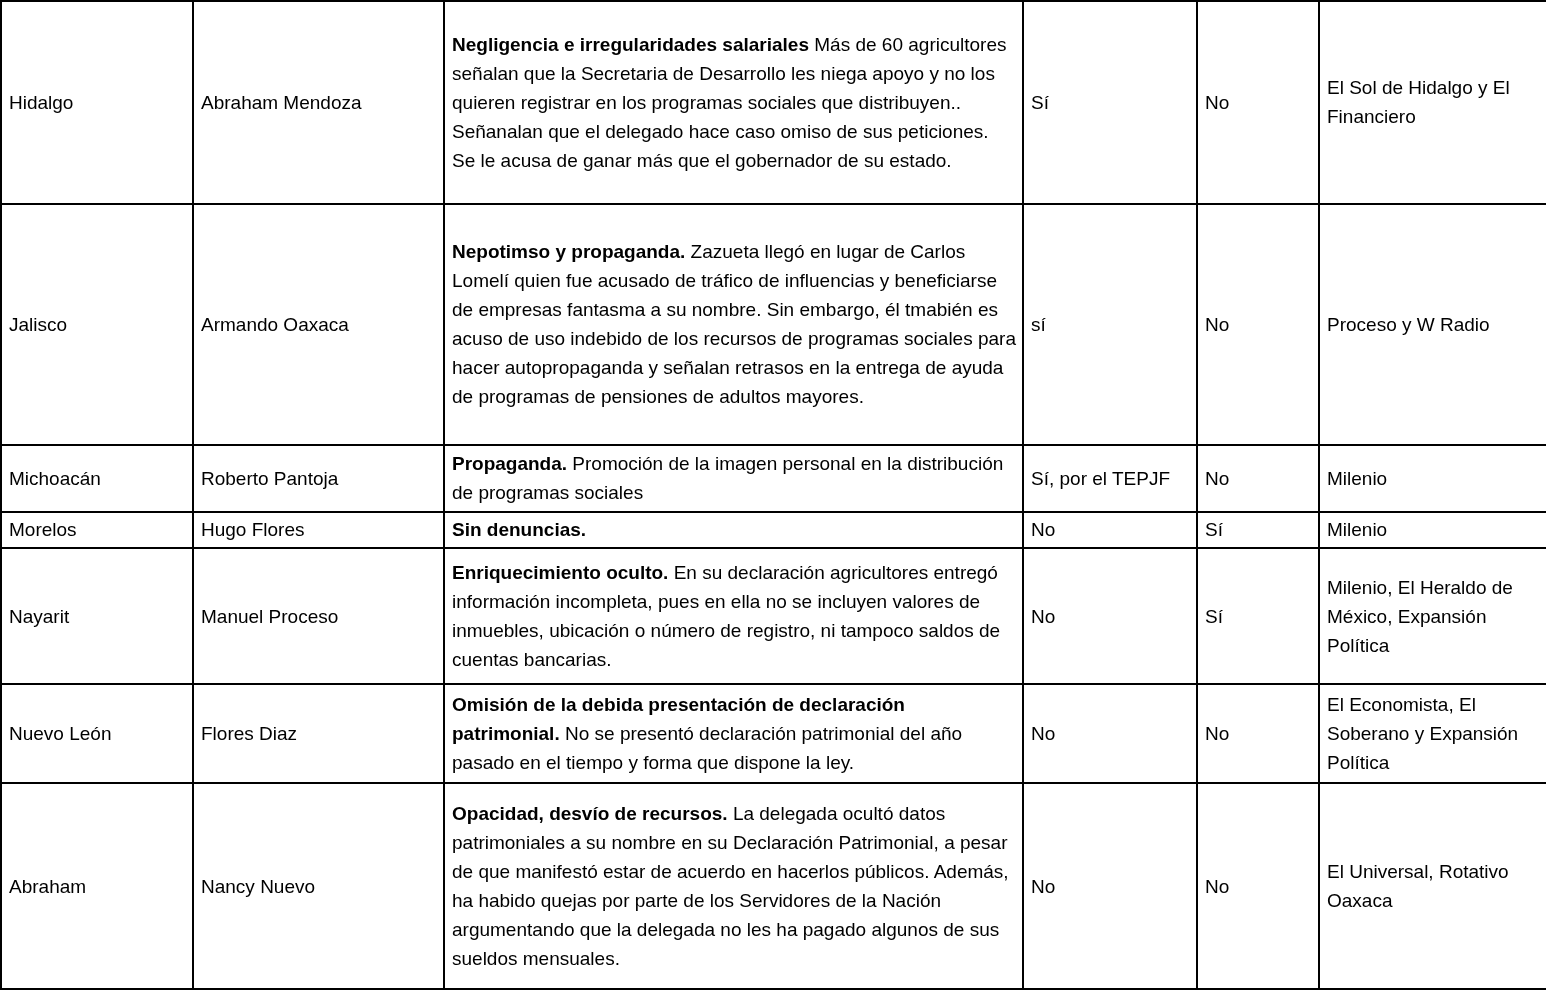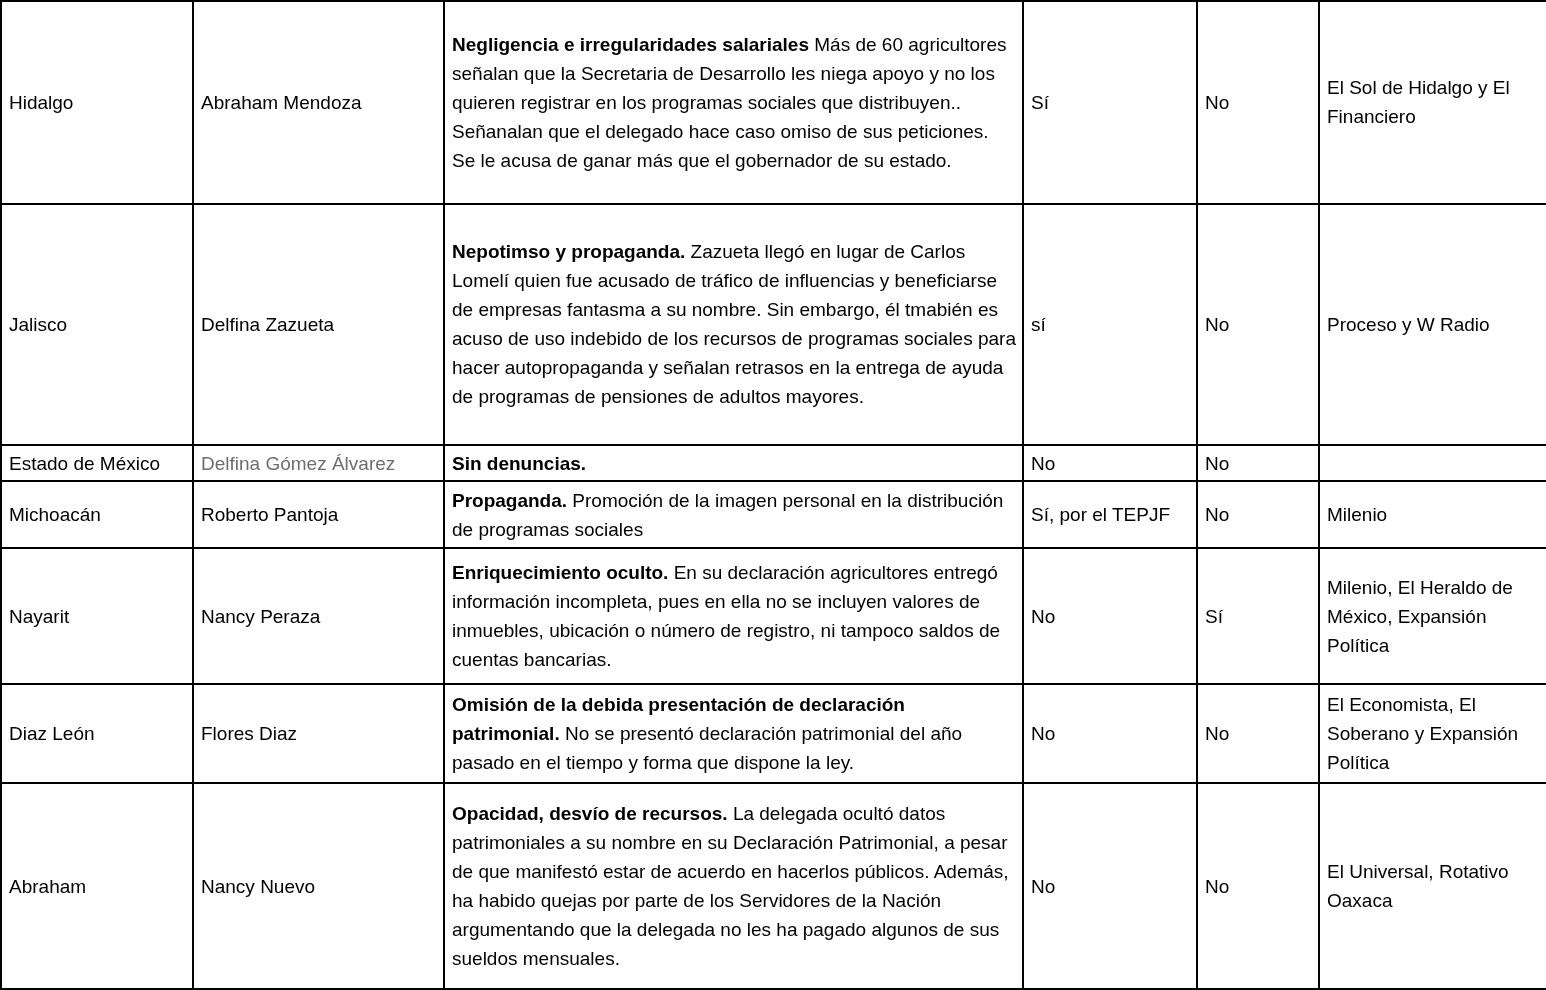--- a/index.html
+++ b/index.html
@@ -59,57 +59,57 @@
       <td><span>Hidalgo</span></td>
       <td><span>Abraham Mendoza</span></td>
       <td class="allegation-cell"><span class="allegation-title">Negligencia e irregularidades salariales</span><span> Más de 60 agricultores señalan que la Secretaria de Desarrollo les niega apoyo y no los quieren registrar en los programas sociales que distribuyen.. Señanalan que el delegado hace caso omiso de sus peticiones. Se le acusa de ganar más que el gobernador de su estado.</span></td>
       <td><span>Sí</span></td>
       <td><span>No</span></td>
       <td><span>El Sol de Hidalgo y El Financiero</span></td>
     </tr>
 
     <tr class="r1">
       <td><span>Jalisco</span></td>
-      <td><span>Delfina Zazueta</span></td>
+      <td><span>Armando Oaxaca</span></td>
       <td class="allegation-cell"><span class="allegation-title">Nepotimso y propaganda.</span><span> Zazueta llegó en lugar de Carlos Lomelí quien fue acusado de tráfico de influencias y beneficiarse de empresas fantasma a su nombre. Sin embargo, él tmabién es acuso de uso indebido de los recursos de programas sociales para hacer autopropaganda y señalan retrasos en la entrega de ayuda de programas de pensiones de adultos mayores.</span></td>
       <td><span>sí</span></td>
       <td><span>No</span></td>
       <td><span>Proceso y W Radio</span></td>
     </tr>
 
-    <tr class="r2">
-      <td><span>Estado de México</span></td>
-      <td><span class="muted">Delfina Gómez Álvarez</span></td>
-      <td class="allegation-cell"><span class="allegation-title">Sin denuncias.</span><span></span></td>
-      <td><span>No</span></td>
-      <td><span>No</span></td>
-      <td><span></span></td>
-    </tr>
 
     <tr class="r3">
       <td><span>Michoacán</span></td>
       <td><span>Roberto Pantoja</span></td>
       <td class="allegation-cell"><span class="allegation-title">Propaganda.</span><span> Promoción de la imagen personal en la distribución de programas sociales</span></td>
       <td><span>Sí, por el TEPJF</span></td>
       <td><span>No</span></td>
       <td><span>Milenio</span></td>
     </tr>
 
+    <tr class="r4">
+      <td><span>Morelos</span></td>
+      <td><span>Hugo Flores</span></td>
+      <td class="allegation-cell"><span class="allegation-title">Sin denuncias.</span><span></span></td>
+      <td><span>No</span></td>
+      <td><span>Sí</span></td>
+      <td><span>Milenio</span></td>
+    </tr>
 
     <tr class="r5">
       <td><span>Nayarit</span></td>
-      <td><span>Nancy Peraza</span></td>
+      <td><span>Manuel Proceso</span></td>
       <td class="allegation-cell"><span class="allegation-title">Enriquecimiento oculto.</span><span> En su declaración agricultores entregó información incompleta, pues en ella no se incluyen valores de inmuebles, ubicación o número de registro, ni tampoco saldos de cuentas bancarias.</span></td>
       <td><span>No</span></td>
       <td><span>Sí</span></td>
       <td><span>Milenio, El Heraldo de México, Expansión Política</span></td>
     </tr>
 
     <tr class="r6">
-      <td><span>Diaz León</span></td>
+      <td><span>Nuevo León</span></td>
       <td><span>Flores Diaz</span></td>
       <td class="allegation-cell"><span class="allegation-title">Omisión de la debida presentación de declaración patrimonial.</span><span> No se presentó declaración patrimonial del año pasado en el tiempo y forma que dispone la ley.</span></td>
       <td><span>No</span></td>
       <td><span>No</span></td>
       <td><span>El Economista, El Soberano y Expansión Política</span></td>
     </tr>
 
     <tr class="r7">
       <td><span>Abraham</span></td>
       <td><span>Nancy Nuevo</span></td>

